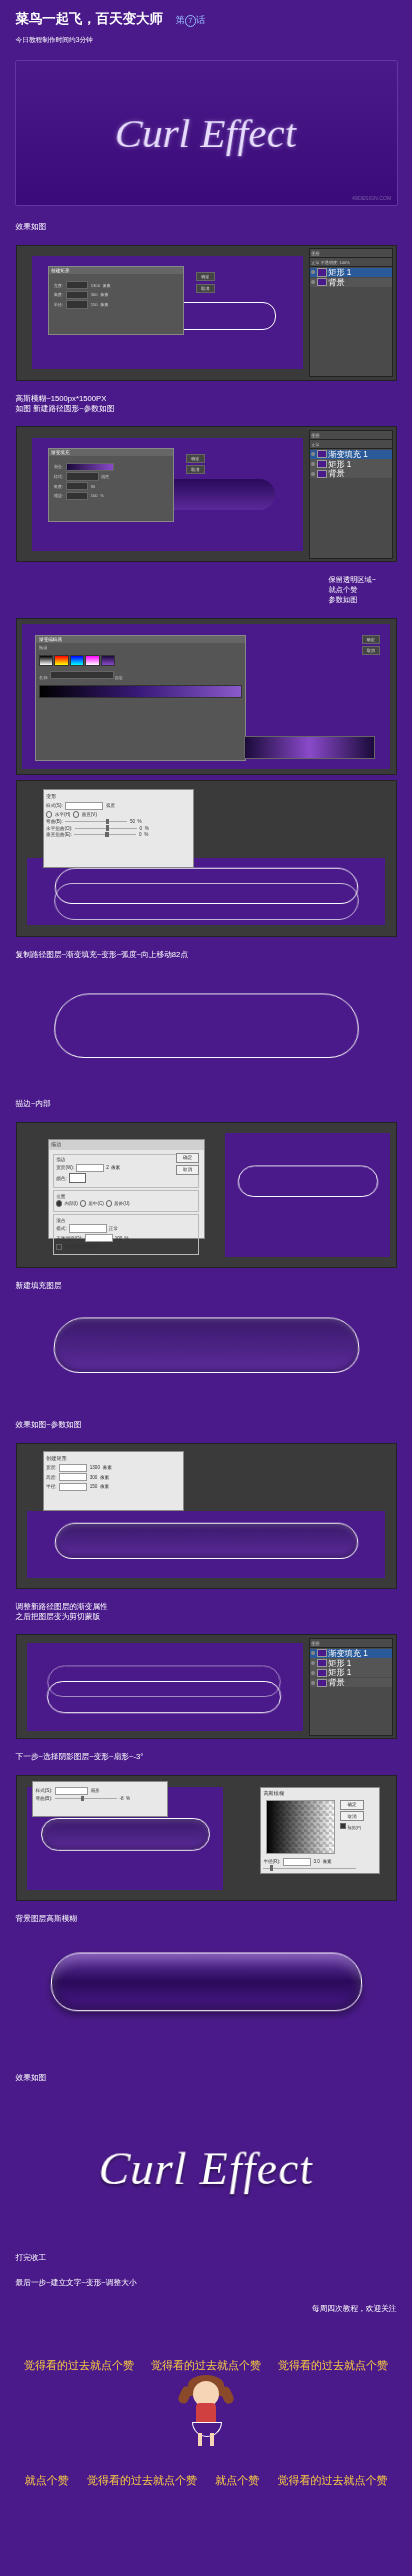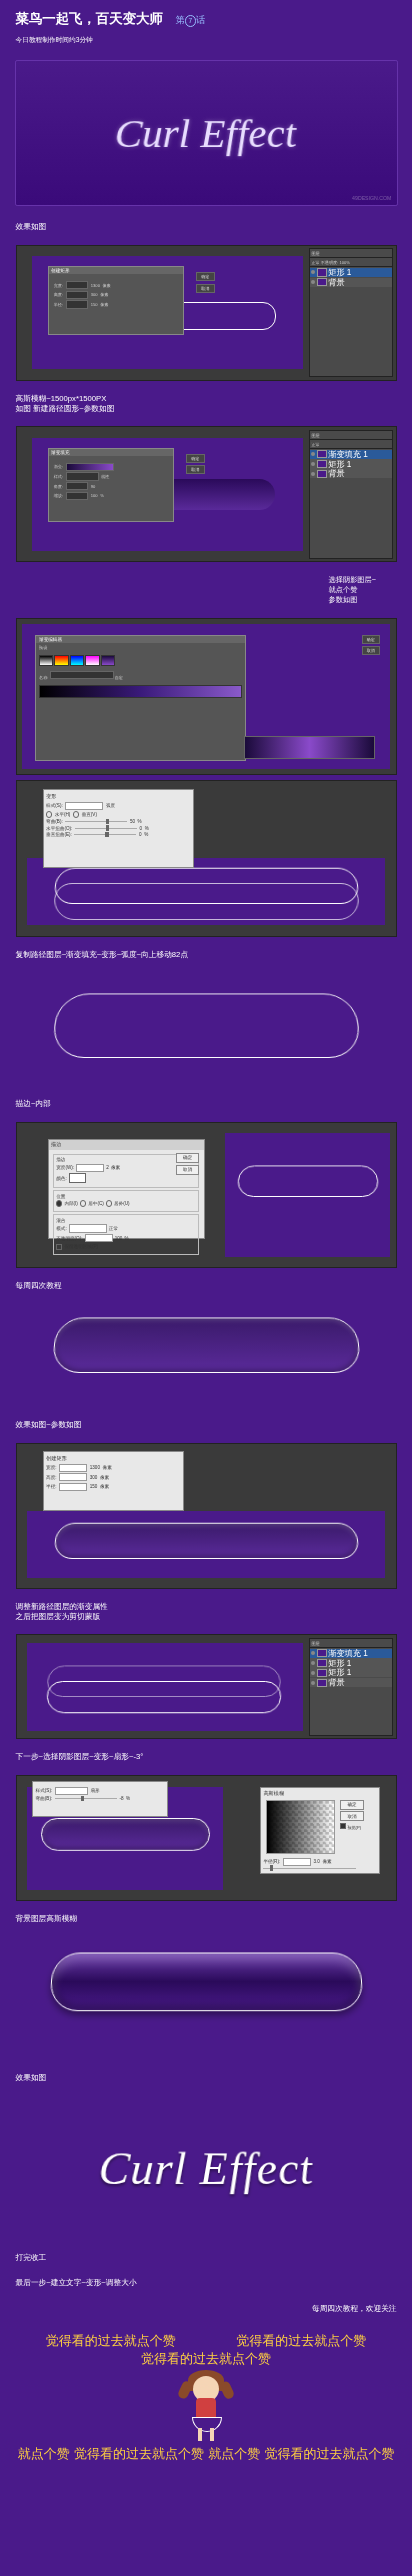--- a/index.html
+++ b/index.html
@@ -264,24 +264,25 @@
     color: #fff;
     text-shadow: 0 1.5px 3.1px rgba(0,0,0,0.5);
     transform: perspective(206px) rotateX(10deg);
     letter-spacing: 1px;
   }
   .footer {
     padding: 10.3px 15.5px 31px;
   }
   .footer-cta {
     color: #ffd040;
-    font-size: 13px;
+    font-size: 11px;
     display: flex;
     justify-content: space-around;
     flex-wrap: wrap;
+    margin-top: 26px;
   }
   .mascot {
     width: 62px;
     height: 72px;
     margin: 2.6px auto;
     position: relative;
   }
   .mascot-head { width: 26px; height: 26px; background: #f5d5b5; border-radius: 50%; position: absolute; left: 18px; top: 5.2px; }
   .mascot-hair { width: 36px; height: 20.6px; background: #8a4a2a; border-radius: 50% 50% 0 0; position: absolute; left: 13px; top: 0; }
   .mascot-pigtail { width: 10.3px; height: 18px; background: #8a4a2a; border-radius: 5.2px; position: absolute; }
@@ -425,21 +426,21 @@
         </div>
       <div class="ps-layer-row">
           <span class="ps-eye"></span>
           <span class="ps-thumb"></span>
           <span>背景</span>
         </div>
     </div>
   </div>
   <div class="caption caption-right">
     <div>
-      <div>选择阴影图层~</div>
+      <div>保留透明区域~</div>
       <div>就点个赞</div>
       <div>参数如图</div>
     </div>
   </div>
 
   <div class="ps-screenshot ps-med">
     <div class="ps-canvas" style="left:5.2px;top:5.2px;right:5.2px;bottom:5.2px;"></div>
     <div class="gradient-dialog-full">
       <div class="ps-dialog-title">渐变编辑器</div>
       <div style="padding:2.6px;font-size:4.1px;color:#ccc;">预设</div>
@@ -540,21 +541,21 @@
               <span>保留透明区域(P)</span>
             </div>
         </div>
       </div>
       <div class="stroke-buttons">
         <span class="stroke-btn">确定</span>
         <span class="stroke-btn">取消</span>
       </div>
     </div>
   </div>
-  <div class="caption">每周四次教程</div>
+  <div class="caption">新建填充图层</div>
 
   <div style="height:98px;">
     <div class="emboss-pill curl-top"></div>
   </div>
   <div class="caption">效果如图~参数如图</div>
 
   <div class="ps-screenshot ps-med2">
     <div class="ps-canvas" style="left:10.3px;top:67px;right:10.3px;height:67px;">
       <div class="emboss-pill curl-top" style="width:85%;height:36px;margin-top:10.3px;"></div>
     </div>

